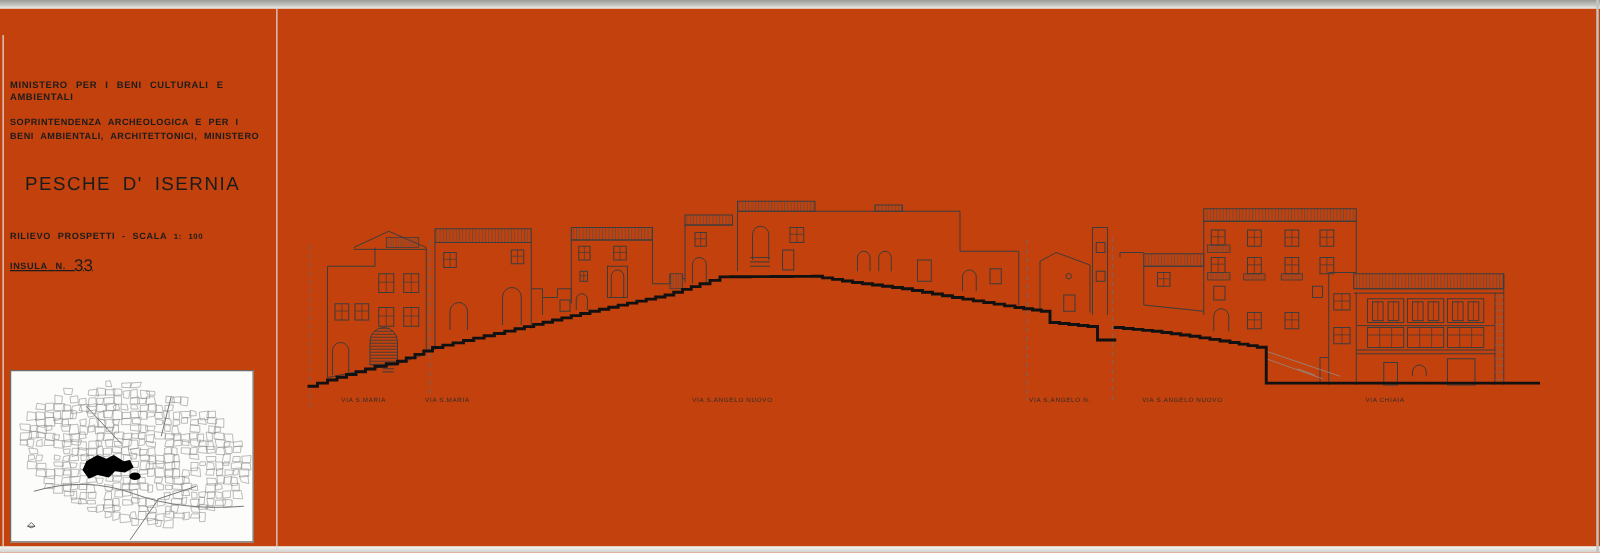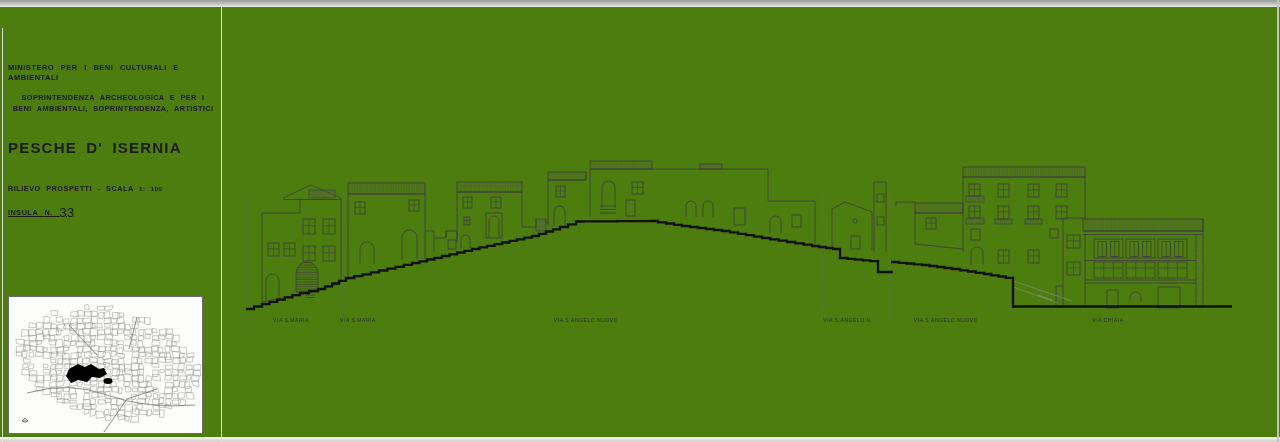--- a/index.html
+++ b/index.html
@@ -1,38 +1,38 @@
 <!DOCTYPE html>
 <html><head>
 <meta charset="utf-8">
 <style>
   html,body{margin:0;padding:0;background:#ffffff;}
   .sheet{
     position:relative; width:1280px; height:442px; overflow:hidden;
-    background:#4d7c0f;
+    background:#c2410c;
     font-family:"Liberation Sans", sans-serif;
     color:#1c1c1c;
   }
   
   .edge-top{position:absolute;left:0;top:0;width:1280px;height:7px;
     background:linear-gradient(#9a9a97,#c6c6c2 60%,#efefeb);} 
   .edge-bottom{position:absolute;left:0;bottom:0;width:1280px;height:5px;
     background:linear-gradient(#f6f6f2,#cfcfcb);}
   .edge-right{position:absolute;top:0;right:1px;width:2px;height:442px;background:#c2c2bf;}
   .edge-left{position:absolute;top:28px;left:2px;width:1px;height:414px;background:#dededa;}
   .divider{position:absolute;top:7px;left:221px;width:1px;height:435px;background:#d9d9d5;}
 
   
   .title-block{position:absolute;left:8px;top:0;width:205px;}
   .tb-ministry{position:absolute;left:0;top:63px;width:205px;
     font-size:7.5px;font-weight:bold;letter-spacing:.5px;word-spacing:4px;line-height:10px;}
   .tb-auth{position:absolute;left:0;top:92px;width:210px;
-    font-size:7.3px;font-weight:bold;letter-spacing:.4px;word-spacing:3px;line-height:11px;text-align:center;}
-  .tb-title{position:absolute;left:0;top:139px;
-    font-size:15px;font-weight:bold;letter-spacing:1.2px;word-spacing:4px;}
+    font-size:7.3px;font-weight:bold;letter-spacing:.4px;word-spacing:3px;line-height:11px;}
+  .tb-title{position:absolute;left:12px;top:139px;
+    font-size:15px;font-weight:normal;letter-spacing:1.2px;word-spacing:4px;}
   .tb-survey{position:absolute;left:0;top:184px;font-size:7.3px;font-weight:bold;
     letter-spacing:.5px;word-spacing:3px;}
   .tb-survey .scale-val{font-size:6.2px;}
   .tb-insula{position:absolute;left:0;top:205px;font-size:7.3px;font-weight:bold;
     letter-spacing:.5px;word-spacing:4px;text-decoration:underline;}
   .tb-insula .insula-num{font-size:13.5px;font-weight:400;letter-spacing:0;vertical-align:-2px;}
 
   
   .map-box{position:absolute;left:8px;top:296px;width:193px;height:136px;
     border:1px solid #6b6b68;background:#fcfcfa;}
@@ -49,21 +49,21 @@
   <div class="edge-top"></div>
   <div class="edge-bottom"></div>
   <div class="edge-right"></div>
   <div class="edge-left"></div>
   <div class="divider"></div>
 
   <div class="title-block">
     <div class="tb-ministry">MINISTERO PER I BENI CULTURALI E AMBIENTALI</div>
     <div class="tb-auth">
       <div>SOPRINTENDENZA ARCHEOLOGICA E PER I</div>
-      <div>BENI AMBIENTALI, SOPRINTENDENZA, ARTISTICI</div>
+      <div>BENI AMBIENTALI, ARCHITETTONICI, MINISTERO</div>
     </div>
     <div class="tb-title">PESCHE D' ISERNIA</div>
     <div class="tb-survey">
       <span>RILIEVO PROSPETTI</span>
       <span>-</span>
       <span>SCALA</span>
       <span class="scale-val">1: 100</span>
     </div>
     <div class="tb-insula">
       <span>INSULA</span>

